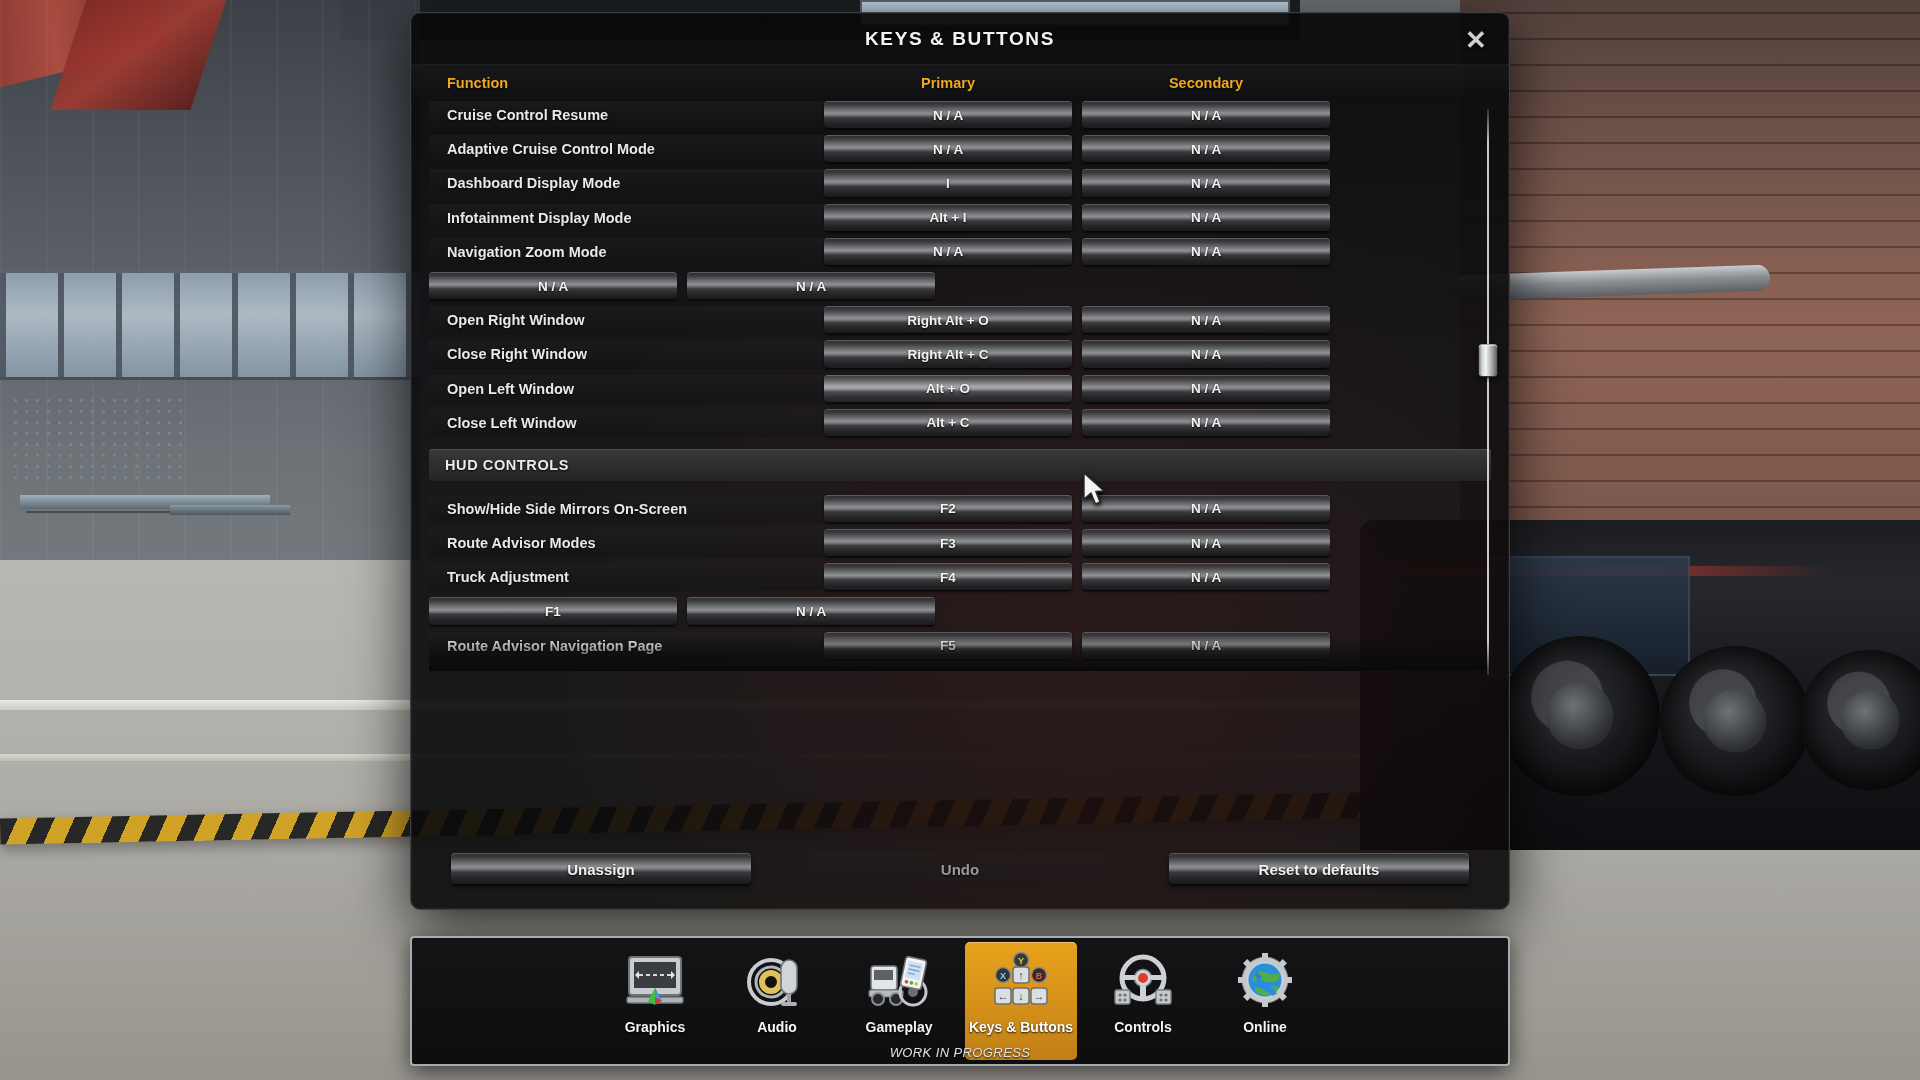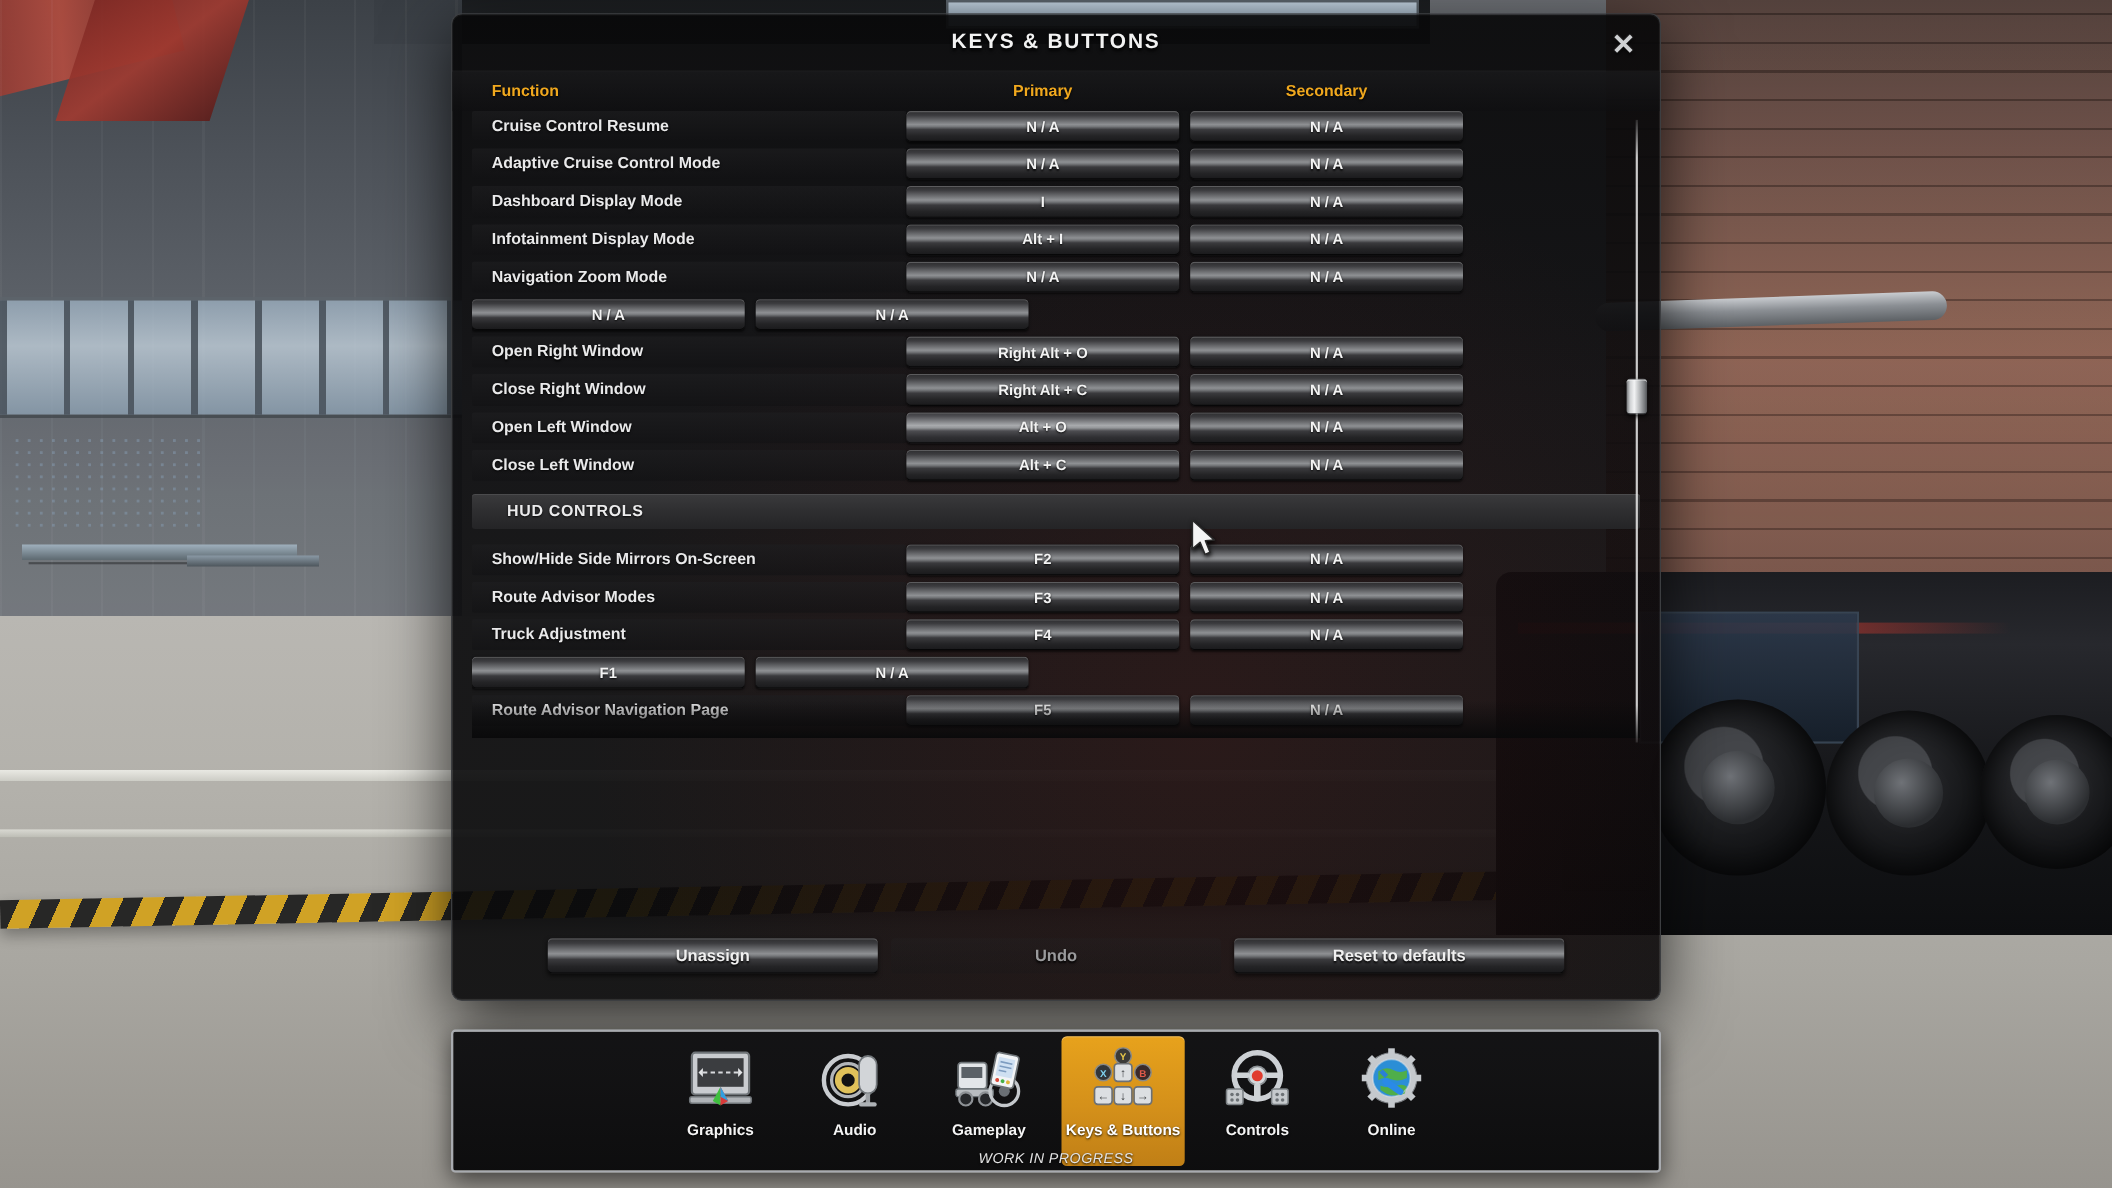--- a/index.html
+++ b/index.html
@@ -258,21 +258,21 @@
         #4c4c50 60%,
         #303033 80%,
         #222225 100%);
   }
 
   
   .section-row{
     display:flex; align-items:center;
     height: 32px;
     margin: 12px 0 14px 0;
-    padding-left: 32px;
+    padding-left: 16px;
     background: linear-gradient(180deg, #3a3a3c 0%, #2f2f31 45%, #242426 100%);
     border-radius: 3px;
     box-shadow: inset 0 1px 0 rgba(255,255,255,.09);
   }
   .section-row span{
     color:#ebebec; font-size:14.5px; font-weight:bold; letter-spacing:.6px;
     text-shadow: 0 1px 2px rgba(0,0,0,.9);
   }
 
   
@@ -297,21 +297,21 @@
     border-radius: 4px;
     background: linear-gradient(90deg,#6d6f72 0%, #cfd1d3 18%, #f2f3f4 38%, #b9bbbd 62%, #76787b 88%, #4e5053 100%);
     box-shadow: inset 0 1px 0 rgba(255,255,255,.6), 0 2px 4px rgba(0,0,0,.7);
     border-top:1px solid #9fa1a4; border-bottom:1px solid #2f3134;
     cursor: pointer;
   }
 
   
   .dlg-actions{
     position:absolute; left:0; right:0; bottom: 24px;
-    display:flex; justify-content:center;
+    display:flex; justify-content:space-between;
     padding: 0 40px;
     gap: 12px;
   }
   .actbtn{
     width: 300px; height: 32px;
     display:flex; align-items:center; justify-content:center;
     color:#f0f0f0; font-size:15px; font-weight:bold;
     border-radius: 4px;
     background:
       linear-gradient(180deg,

